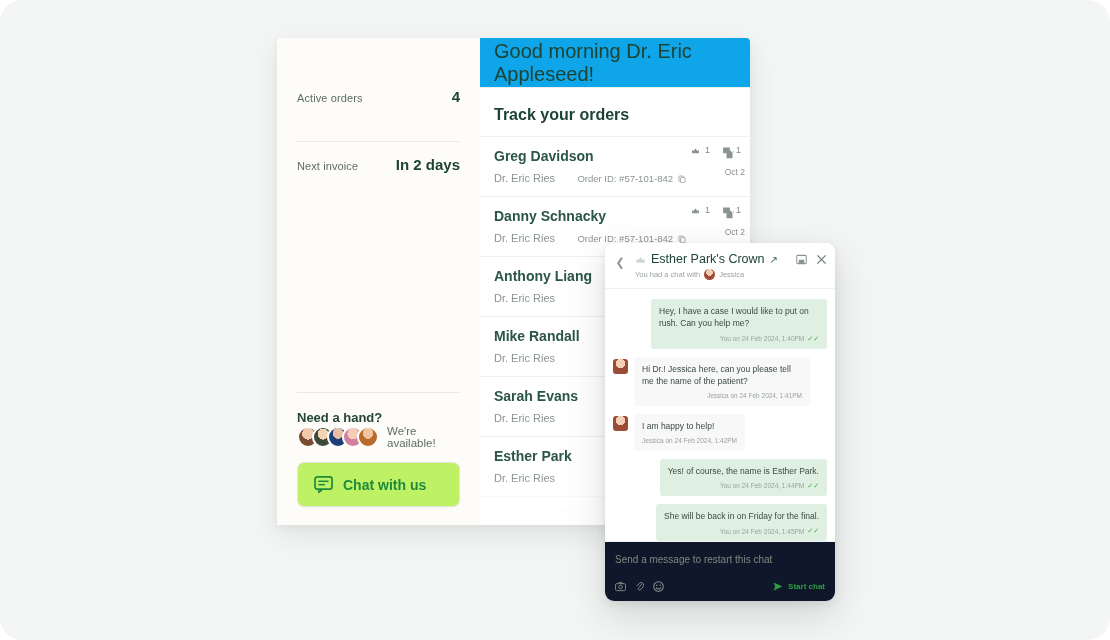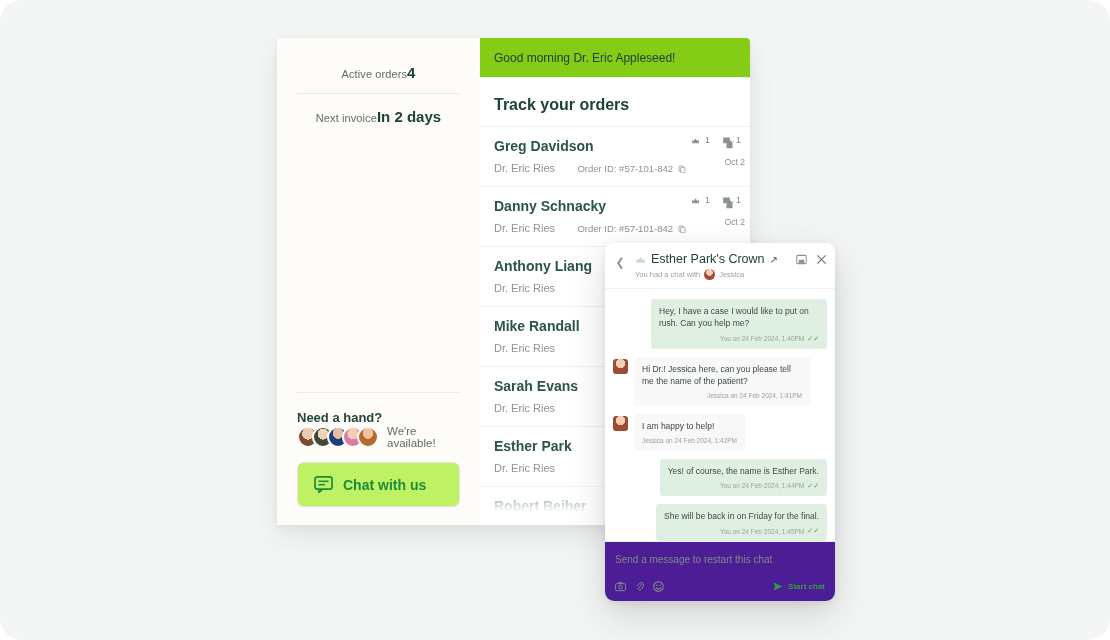--- a/index.html
+++ b/index.html
@@ -29,22 +29,23 @@
     display: flex;
   }
   .left-col {
     width: 203px;
     background: #fdfcf9;
     padding: 18px 20px 0 20px;
     position: relative;
     flex: 0 0 203px;
   }
   .stat-row {
-    display: flex; align-items: baseline; justify-content: center;
+    display: flex; align-items: baseline; justify-content: space-between;
     padding: 8px 0 12px 0;
+    margin-top: 24px;
   }
   .stat-row + .stat-row { border-top: 1px solid #eceae5; padding-top: 14px; }
   .stat-label { font-size: 11px; color: #5f6d66; letter-spacing: .1px; }
   .stat-value { font-size: 15px; font-weight: bold; color: #1d4335; }
   .stat-value.sm { font-size: 15px; }
 
   .need-hand {
     position: absolute;
     left: 20px; right: 20px; bottom: 18px;
   }
@@ -74,26 +75,26 @@
   .chat-btn span.txt { font-size: 14px; font-weight: bold; color: #1e8a3c; }
 
   
   .right-col {
     flex: 1;
     background: #ffffff;
     display: flex; flex-direction: column;
     position: relative;
   }
   .greet {
-    height: 40px;
+    height: 50px;
     display: flex; align-items: center;
     padding: 0 14px;
-    font-size: 12px; color: #1d4335;
+    font-size: 20px; color: #1d4335;
     border-bottom: 1px solid #eef0ee;
-    background: #84cc16;
+    background: #0ea5e9;
   }
   .orders-wrap { flex: 1; position: relative; overflow: hidden; background: #fff; }
   .orders-title {
     font-size: 16px; font-weight: bold; color: #1d4335;
     padding: 18px 14px 12px 14px;
   }
   .order-row {
     padding: 11px 14px 12px 14px;
     border-top: 1px solid #f0f1f0;
     position: relative;
@@ -179,21 +180,21 @@
   .b-meta {
     margin-top: 4px; text-align: right;
     font-size: 6.5px; color: #9aa39d;
     display: flex; align-items: center; justify-content: flex-end; gap: 3px;
   }
   .tick { color: #4caf50; font-size: 7px; }
 
   .ch-compose {
     border-top: 1px solid #f0f1f0;
     padding: 12px 10px 9px 10px;
-    background: #4c1d95;
+    background: #0f172a;
   }
   .ch-ph { font-size: 10px; color: #7f8a84; margin-bottom: 16px; }
   .ch-foot { display: flex; align-items: center; justify-content: space-between; }
   .ch-tools { display: flex; align-items: center; gap: 9px; }
   .ch-start {
     display: flex; align-items: flex-start; gap: 5px;
     font-size: 8px; font-weight: bold; color: #2e9e43; cursor: pointer;
   }
 </style>
 </head>

